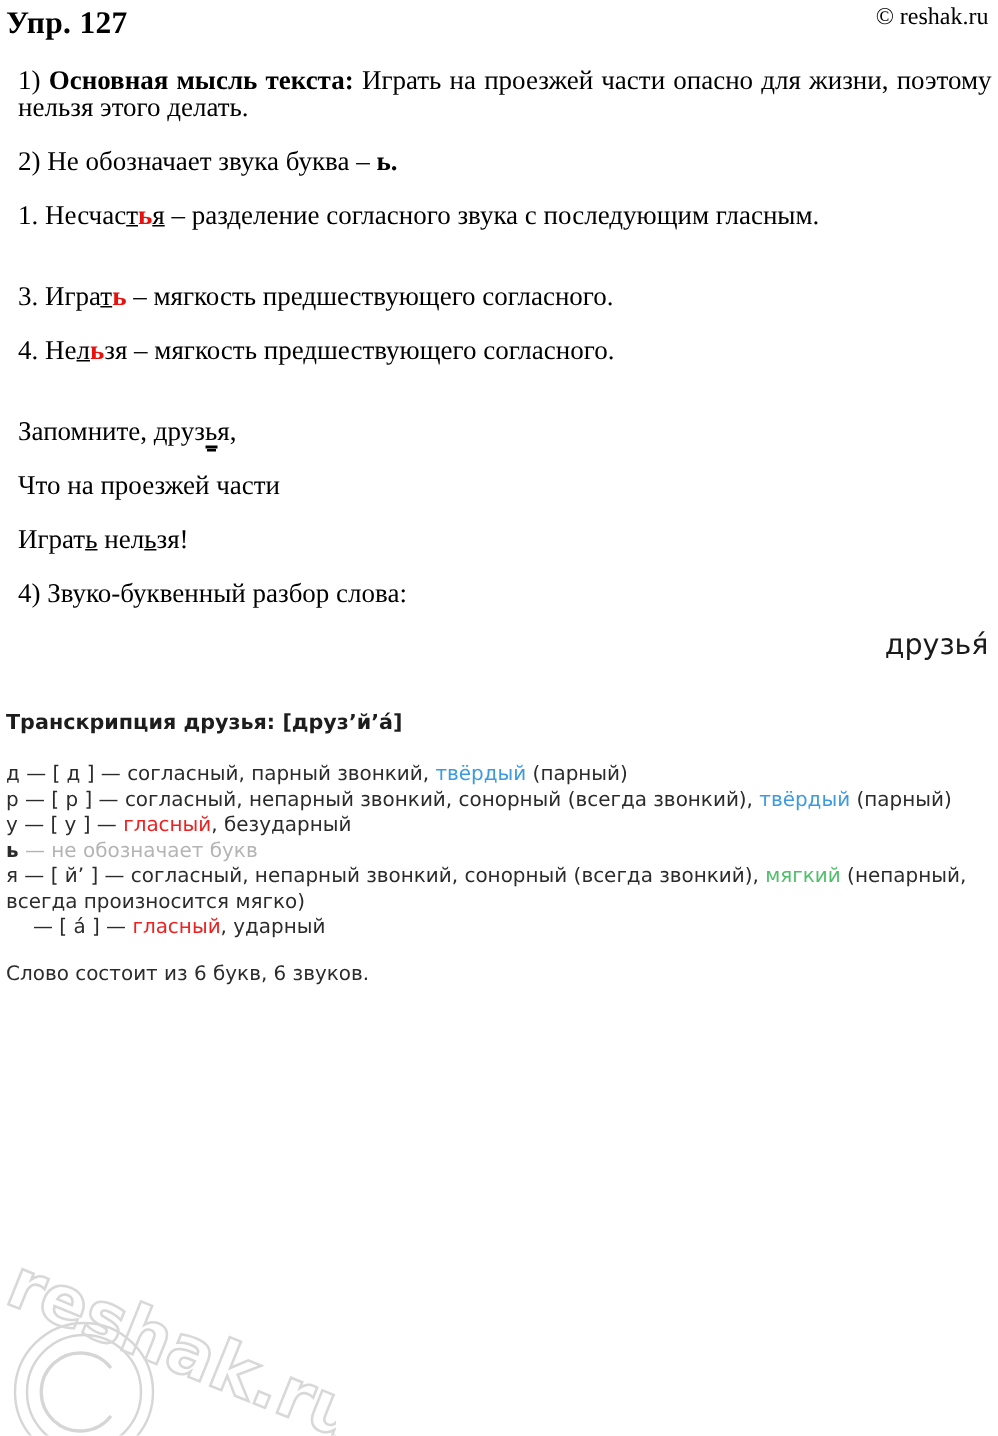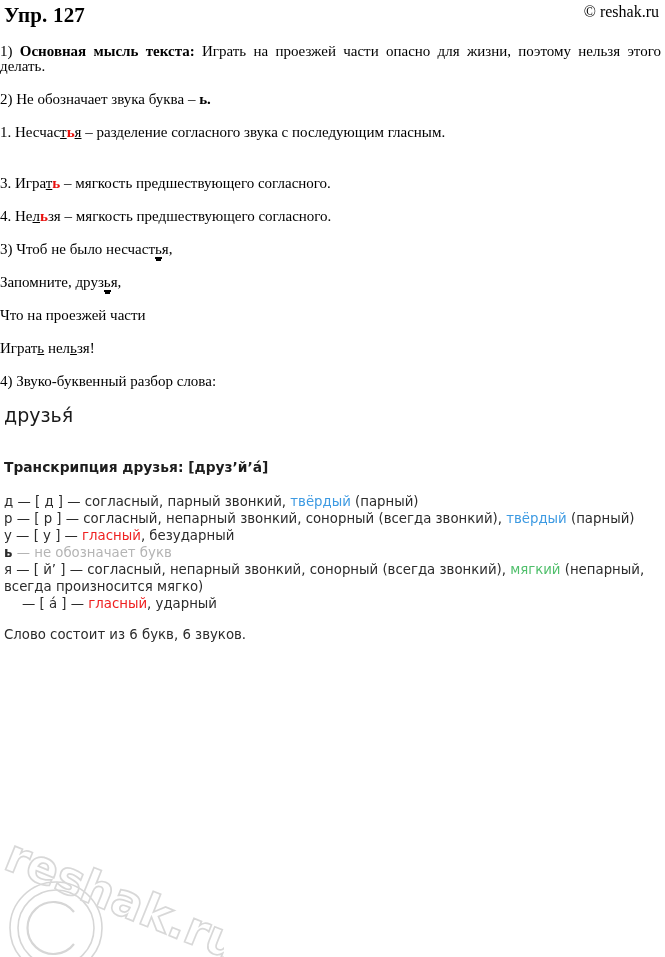--- a/index.html
+++ b/index.html
@@ -46,22 +46,22 @@
   }
   .copyright {
     position: absolute;
     right: 6px;
     top: 3px;
     font-size: 16px;
   }
 
   
   .serif-block {
-    padding: 0 4px 0 0;
-    font-size: 15px;
+    padding: 0 4px 0 12px;
+    font-size: 18px;
     line-height: 1.0;
   }
   p.para {
     margin: 0 0 0 0;
     padding: 0;
     text-align: justify;
     text-justify: inter-word;
   }
   .gap-a { height: 18px; }
   .gap-b { height: 16px; }
@@ -78,20 +78,21 @@
     font-family: "DejaVu Sans", "Liberation Sans", sans-serif;
     font-size: 13.3px;
     color: #2b2b2b;
     line-height: 1.28;
   }
   .word-big {
     font-family: "DejaVu Sans", "Liberation Sans", sans-serif;
     font-size: 19px;
     color: #1a1a1a;
     margin: 0;
+    text-align: right;
   }
   .syll-note   { margin: 0; font-size: 13.3px; }
   .transcript  { margin: 0; font-weight: bold; font-size: 13.8px; color:#1d1d1d; }
   .snd         { margin: 0; }
   .hard        { color: #3d9ae2; text-align: center; }
   .vowel       { color: #ef2020; text-align: center; }
   .softc       { color: #4fbf6b; }
   .nosound     { color: #b4b4b4; }
   .total       { margin: 0; }
 </style>
@@ -116,21 +117,20 @@
 
   <div class="gap-a"></div>
 
   <div class="gap-a"></div>
   <p class="para"><span>3.</span> <span><span>Игра</span><span class="u1">т</span><span class="soft">ь</span><span class="u1"></span><span></span></span><span> – мягкость предшествующего согласного.</span></p>
 
   <div class="gap-a"></div>
   <p class="para"><span>4.</span> <span><span>Не</span><span class="u1">л</span><span class="soft">ь</span><span class="u1"></span><span>зя</span></span><span> – мягкость предшествующего согласного.</span></p>
 
   <div class="gap-a"></div>
-  <p class="para"><span>3)</span> <span>Чтоб не было несчаст</span><span class="u2">ь</span><span>я,</span></p>
 
   <div class="gap-a"></div>
   <p class="para"><span>Запомните, друз</span><span class="u2">ь</span><span>я,</span></p>
 
   <div class="gap-a"></div>
   <p class="para"><span>Что на проезжей части</span></p>
 
   <div class="gap-a"></div>
   <p class="para"><span>Игра</span><span>т</span><span class="u1">ь</span><span> нел</span><span class="u1">ь</span><span>зя!</span></p>
 

